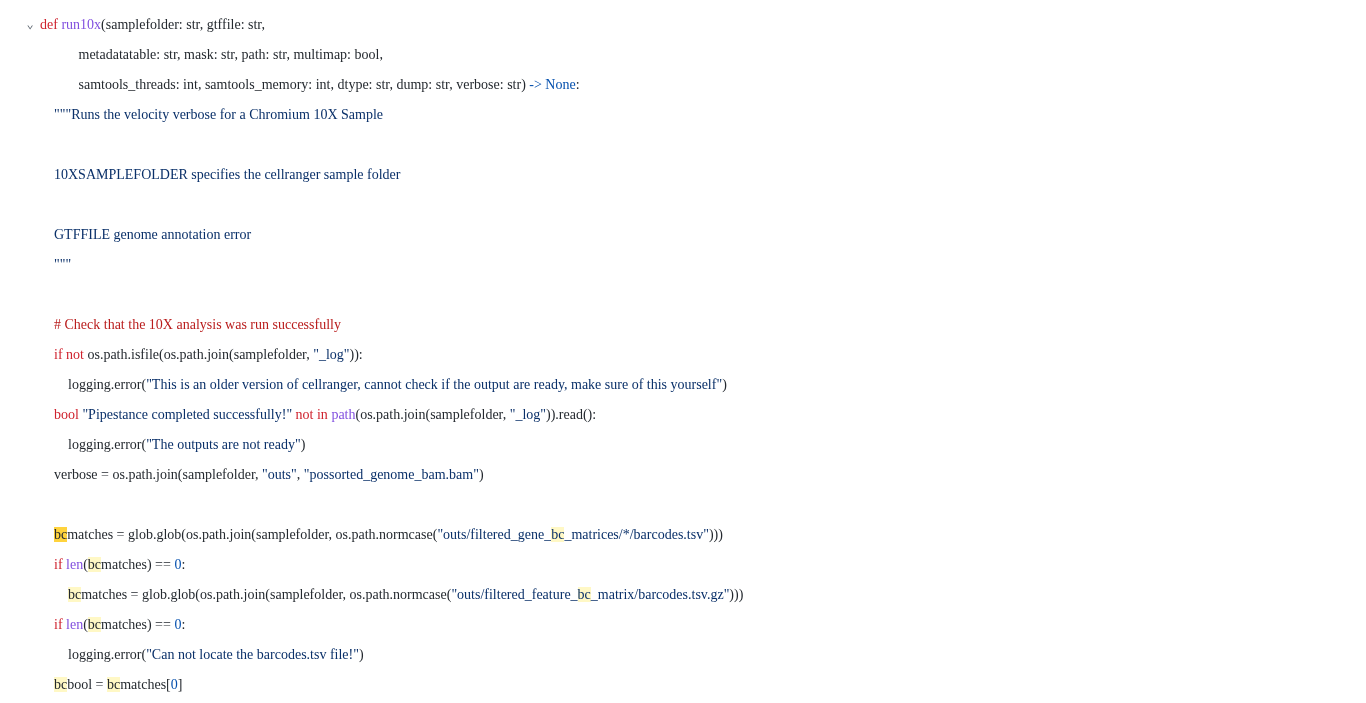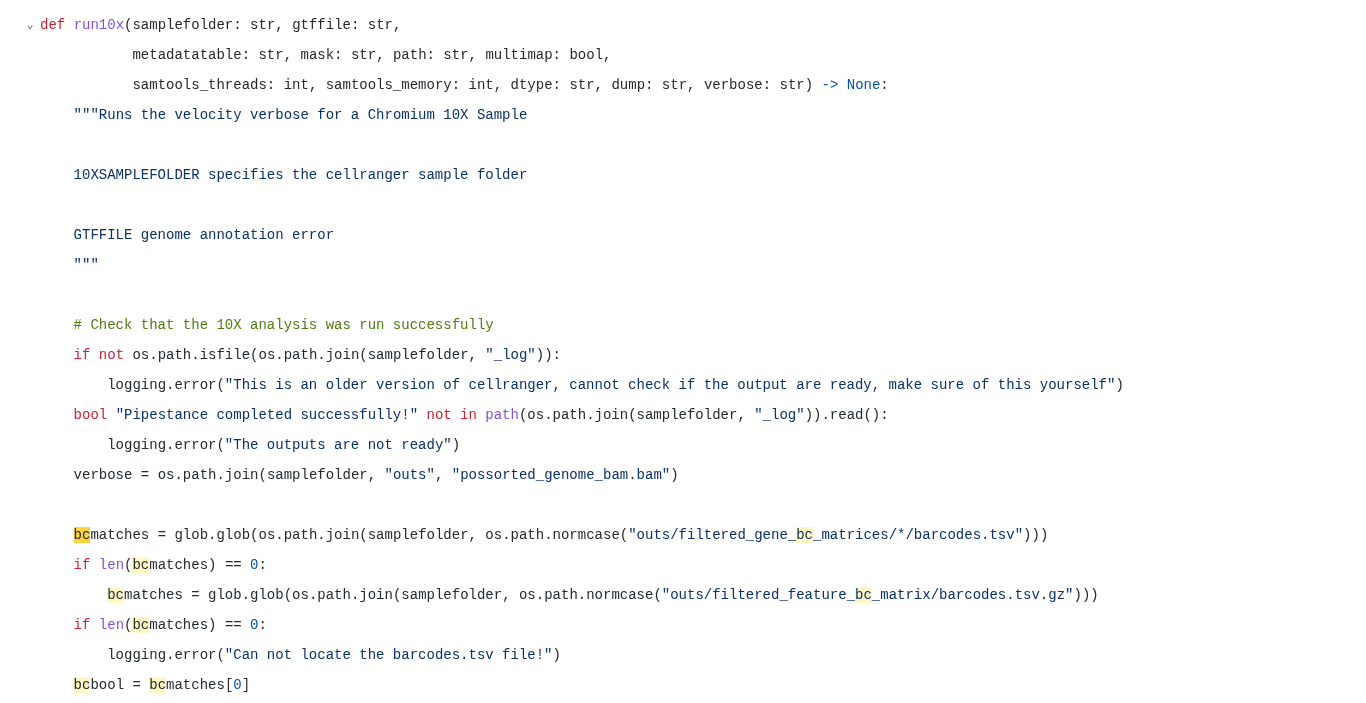--- a/index.html
+++ b/index.html
@@ -26,27 +26,28 @@
       user-select: none;
       font-size: 12px;
       line-height: 30px;
       text-align: center;
       flex-shrink: 0;
     }
     .code-block {
       flex: 1;
       white-space: pre;
       overflow-x: auto;
+      font-family: Liberation Serif, serif;
     }
     .pl-k { color: #cf222e; }
     .pl-en { color: #8250df; }
     .pl-s1 { color: #24292f; }
     .pl-s { color: #0a3069; }
     .pl-c1 { color: #0550ae; }
-    .pl-c { color: #4d7c0f; }
+    .pl-c { color: #b91c1c; }
     .hl { background-color: #fff8c5; }
     .hl-active { background-color: #ffd33d; }
   </style>
 </head>
 <body>
 
 <div class="code-container">
   <div class="toggle-icon">⌄</div>
   <div class="code-block"><span><span class="pl-k">def</span> <span class="pl-en">run10x</span>(<span class="pl-s1">samplefolder</span>: <span class="pl-s1">str</span>, <span class="pl-s1">gtffile</span>: <span class="pl-s1">str</span>,
            <span class="pl-s1">metadatatable</span>: <span class="pl-s1">str</span>, <span class="pl-s1">mask</span>: <span class="pl-s1">str</span>, <span class="pl-s1">path</span>: <span class="pl-s1">str</span>, <span class="pl-s1">multimap</span>: <span class="pl-s1">bool</span>,

